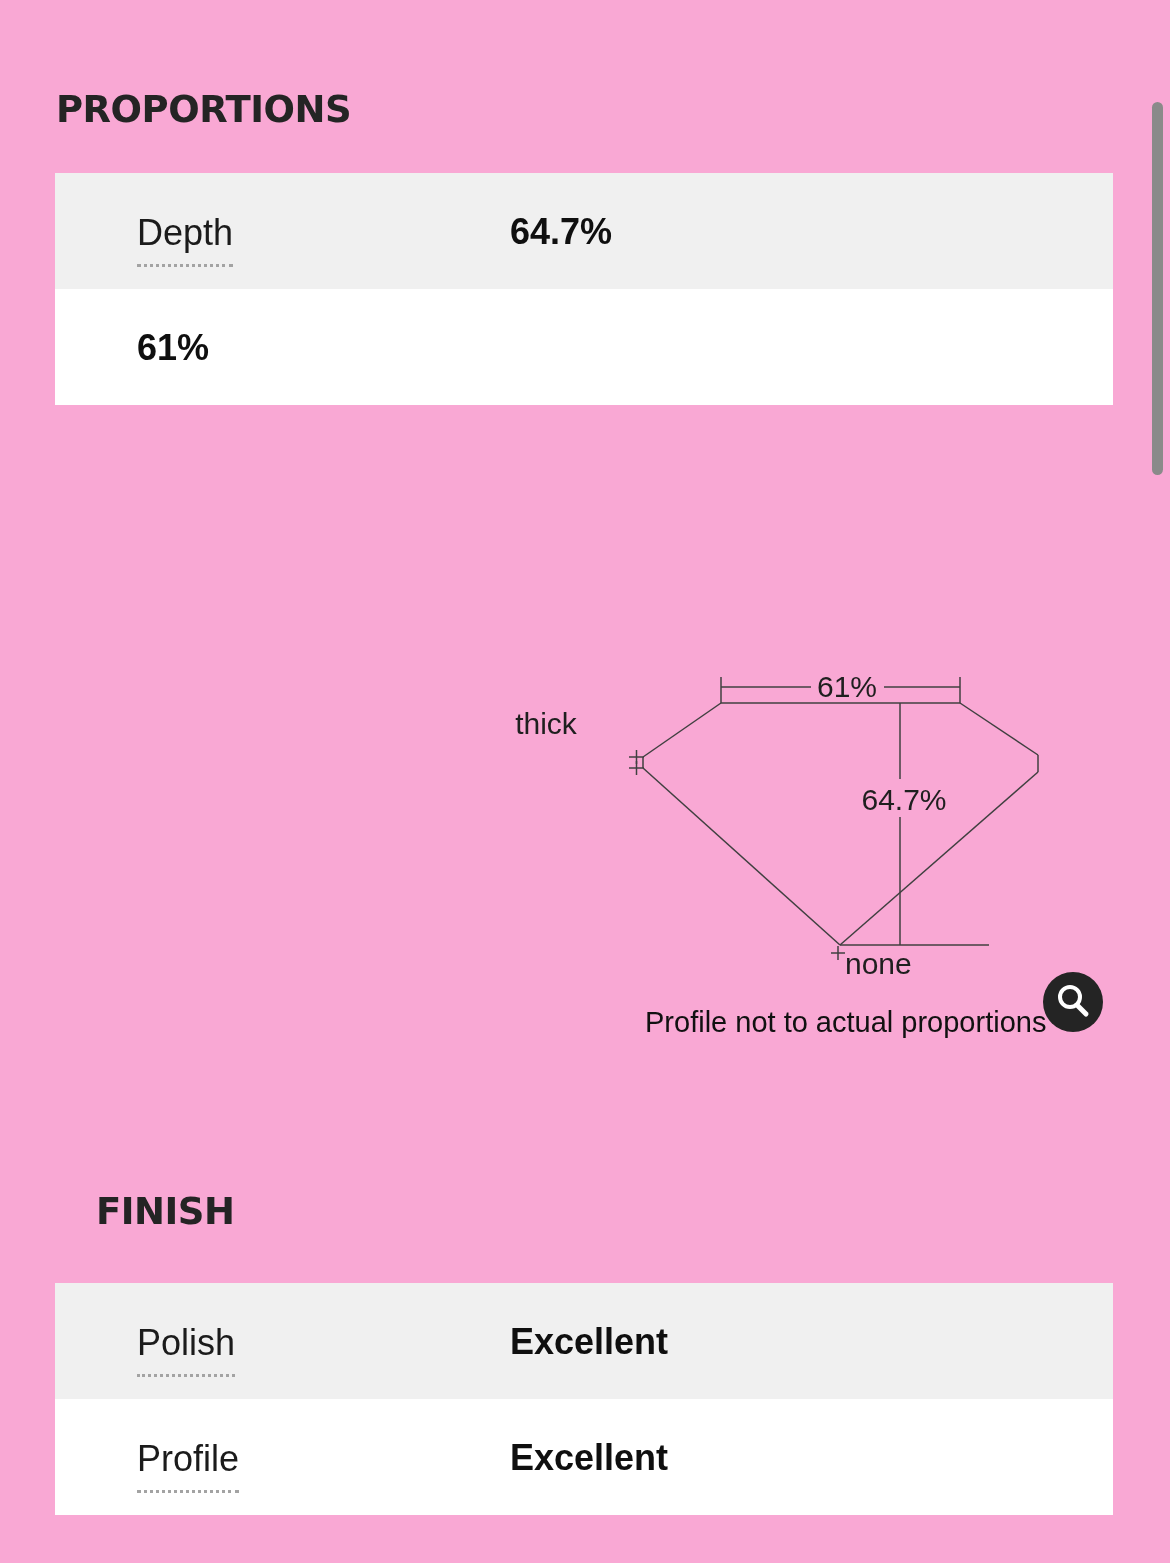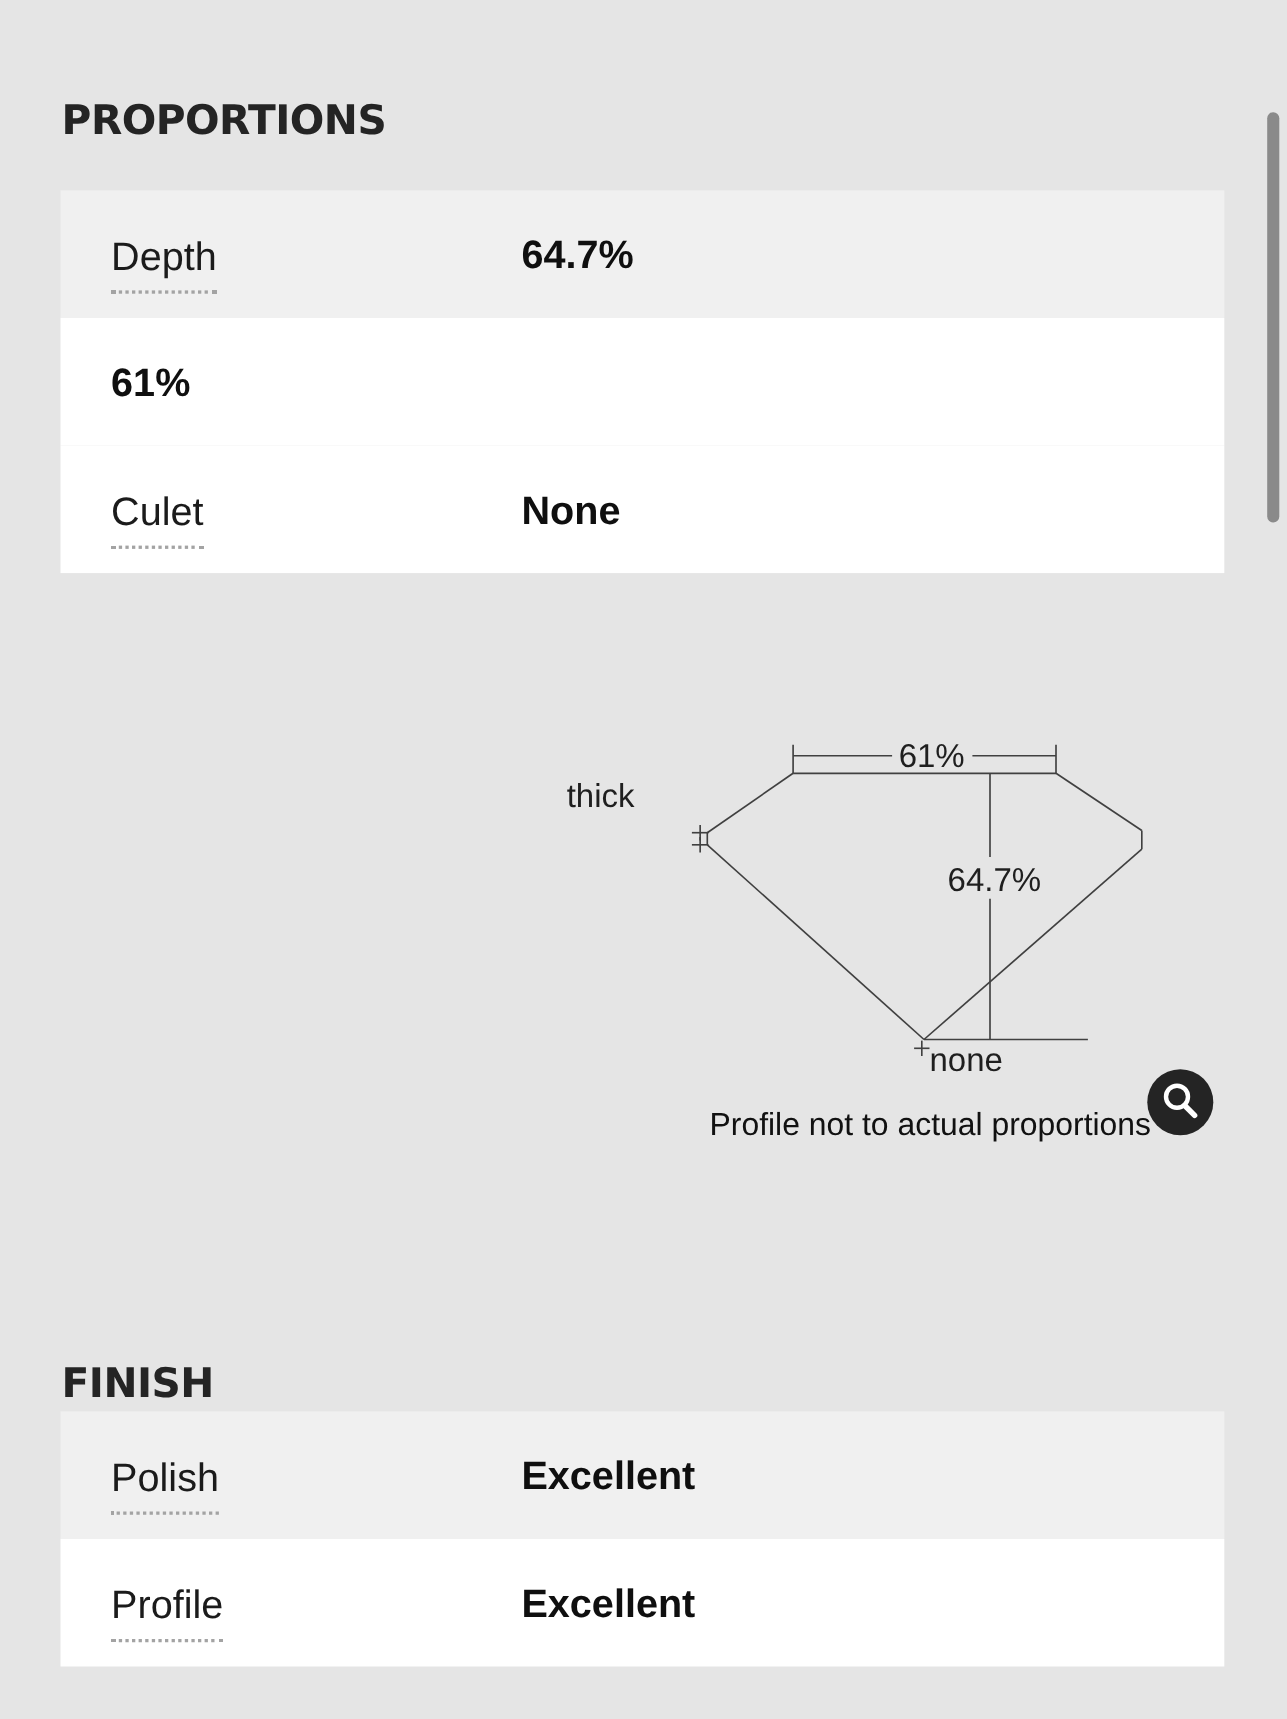--- a/index.html
+++ b/index.html
@@ -2,49 +2,49 @@
 <html><head>
 <meta charset="utf-8">
 <style>
   * { margin:0; padding:0; box-sizing:border-box; }
   html,body { background:#ffffff; }
   body { font-family:"Liberation Sans", sans-serif; }
   .page {
     position:relative;
     width:1170px;
     height:1563px;
-    background:#e5e5e5;
+    background:#f9a8d4;
     overflow:hidden;
   }
   .section-title {
     position:absolute;
     left:56px;
     font-family:"DejaVu Sans","Liberation Sans",sans-serif;
     font-weight:bold;
     font-size:37px;
     letter-spacing:-0.5px;
     color:#242424;
   }
   #proportions-title { top:88px; }
-  #finish-title { top:1236px; }
+  #finish-title { top:1190px;margin-left:40px; }
 
   .spec-table {
     position:absolute;
     left:55px;
     width:1058px;
   }
   #proportions-table { top:173px; }
   #finish-table { top:1283px; }
 
   .spec-row {
     display:flex;
     align-items:flex-start;
     height:116px;
     padding-top:39px;
-    padding-left:46px;
+    padding-left:82px;
     background:#ffffff;
   }
   .spec-row.alt { background:#f0f0f0; }
   .spec-label { flex:0 0 373px; }
   .spec-label .label-text {
     display:inline-block;
     font-size:36px;
     line-height:1.15;
     color:#1b1b1b;
     padding-bottom:11px;
@@ -96,26 +96,20 @@
 
   <div class="spec-table" id="proportions-table">
     <div class="spec-row alt">
       <div class="spec-label">
         <span class="label-text">Depth</span>
       </div>
       <div class="spec-value">64.7%</div>
     </div>
     <div class="spec-row">
       <div class="spec-value">61%</div>
-    </div>
-    <div class="spec-row">
-      <div class="spec-label">
-        <span class="label-text">Culet</span>
-      </div>
-      <div class="spec-value">None</div>
     </div>
   </div>
 
   <div class="diagram">
     <svg viewBox="0 0 620 420" xmlns="http://www.w3.org/2000/svg">
 
       <g>
         <path class="diag-line" d="M231 37 L231 63"></path>
         <path class="diag-line" d="M470 37 L470 63"></path>
         <path class="diag-line" d="M231 47 L321 47"></path>

